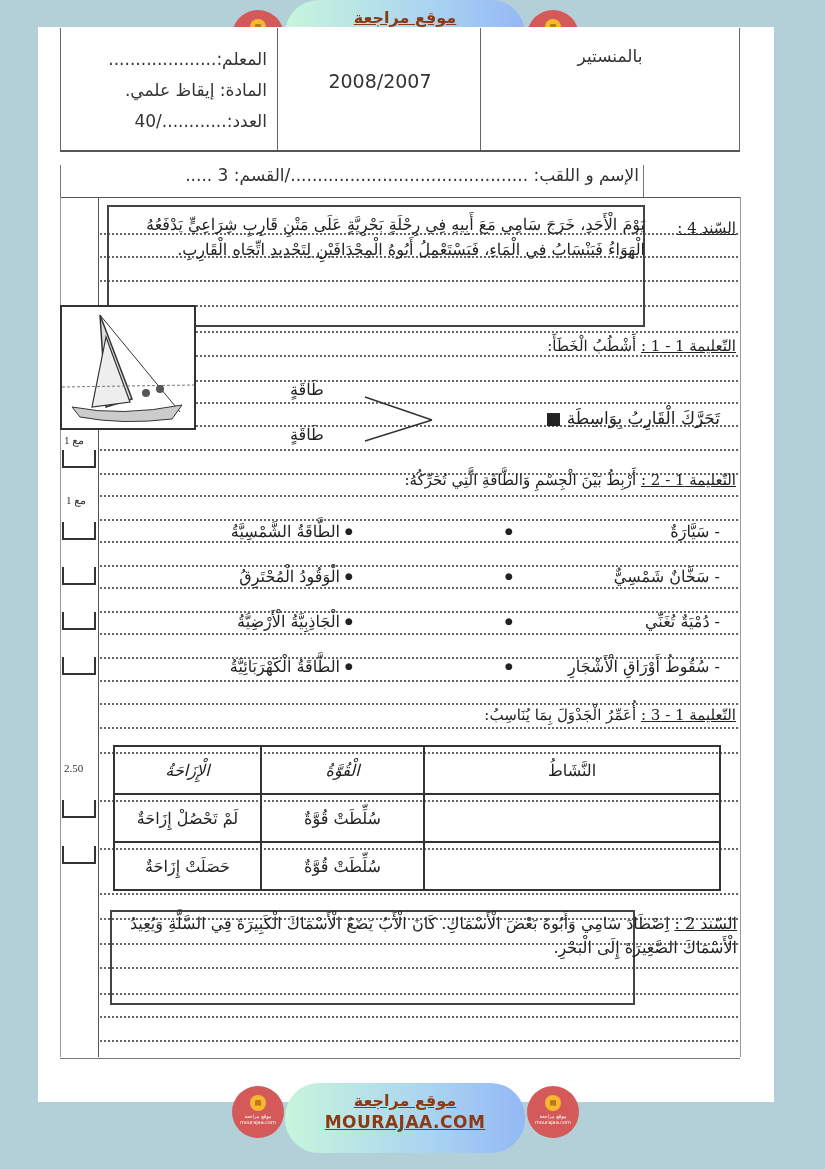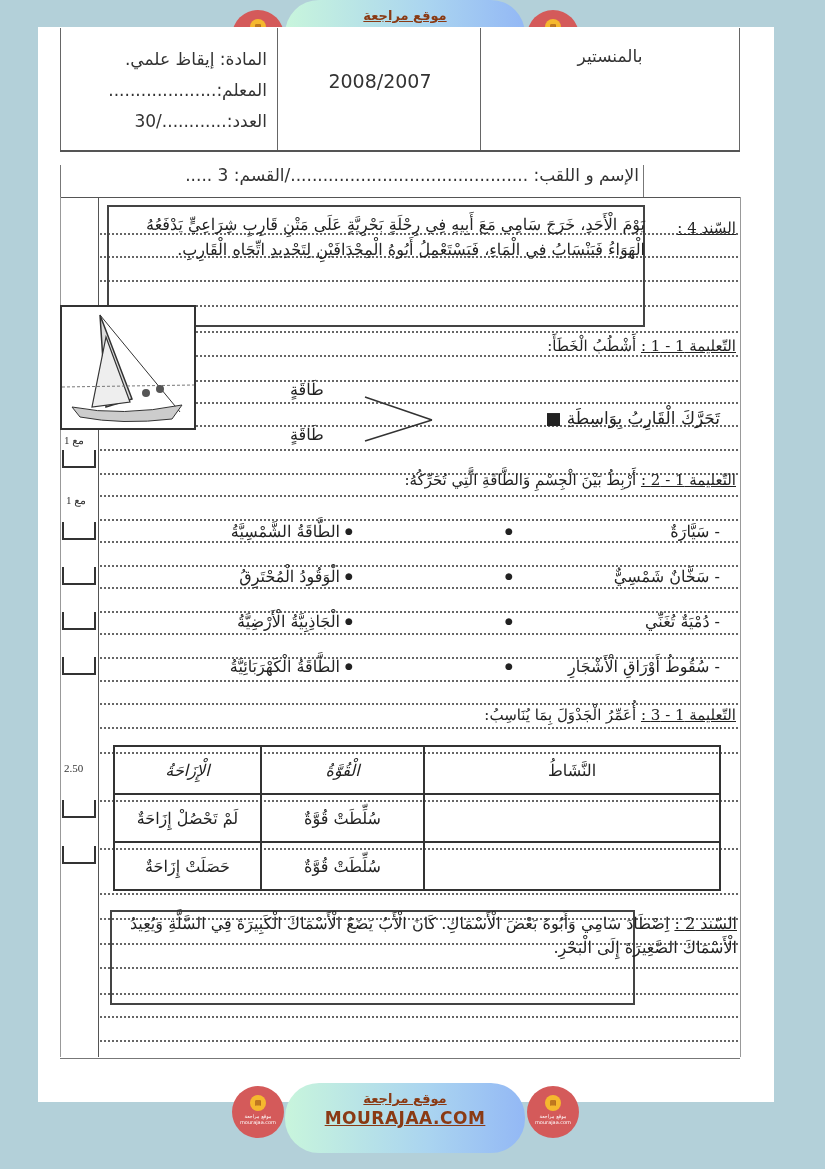--- a/index.html
+++ b/index.html
@@ -61,21 +61,21 @@
     font-family: "DejaVu Serif", serif; font-size: 16px;
   }
   table.act td, table.act th {
     border: 2px solid #333; height: 48px; text-align: center; font-weight: normal; color: #222;
   }
   .badge {
     position: absolute; width: 240px; height: 68px; border-radius: 34px;
     background: linear-gradient(90deg, #c8f5dc 0%, #aad4f0 60%, #93b8f5 100%);
     text-align: center; color: #8a3a14; font-weight: bold;
   }
-  .badge .ar { font-size: 13px; text-decoration: underline; margin-top: 8px; direction: rtl; font-family: "DejaVu Sans", sans-serif; }
+  .badge .ar { font-size: 16px; text-decoration: underline; margin-top: 8px; direction: rtl; font-family: "DejaVu Sans", sans-serif; }
   .badge .en { font-size: 17px; text-decoration: underline; margin-top: 2px; font-family: "DejaVu Sans", sans-serif; letter-spacing: 0.5px; }
   .logo-circle {
     position: absolute; width: 52px; height: 52px; border-radius: 50%;
     background: #d45a5a; text-align: center;
   }
   .logo-circle .inner {
     width: 16px; height: 16px; border-radius: 50%; background: #f5b82e;
     margin: 9px auto 2px; font-size: 7px; line-height: 16px; color: #8a3a14; font-weight: bold;
   }
   .logo-circle .tiny { font-size: 5px; color: #fff; line-height: 6px; }
@@ -97,23 +97,23 @@
 </div>
 <div class="logo-circle" style="left:527px;top:10px;">
   <div class="inner">▤</div>
   <div class="tiny">موقع مراجعة mourajaa.com</div>
 </div>
 
 <div class="page"></div>
 
 <div class="hdr">
   <div class="hdr-left">
+    <div>المعلم:....................</div>
     <div>المادة: إيقاظ علمي.</div>
-    <div>المعلم:....................</div>
-    <div>العدد:............/30</div>
+    <div>العدد:............/40</div>
   </div>
   <div class="hdr-mid">2008/2007</div>
   <div class="hdr-right">
     <div>بالمنستير</div>
   </div>
 </div>
 <div class="hr" style="top:150px;width:680px;"></div>
 
 <div class="name-row">الإسم و اللقب: ............................................/القسم: 3 .....</div>
 <div class="hr" style="top:197px;width:680px;height:1px;"></div>

